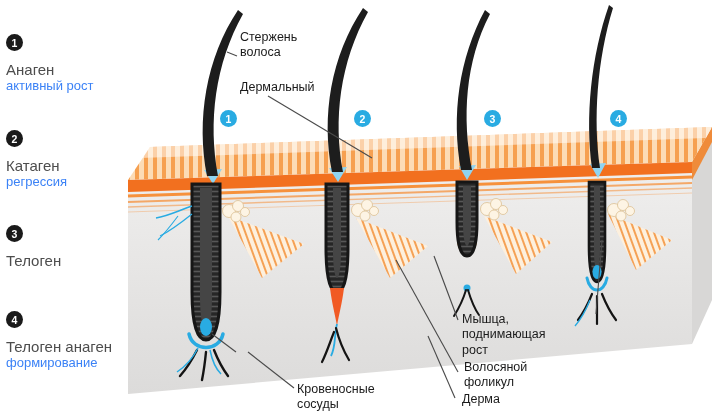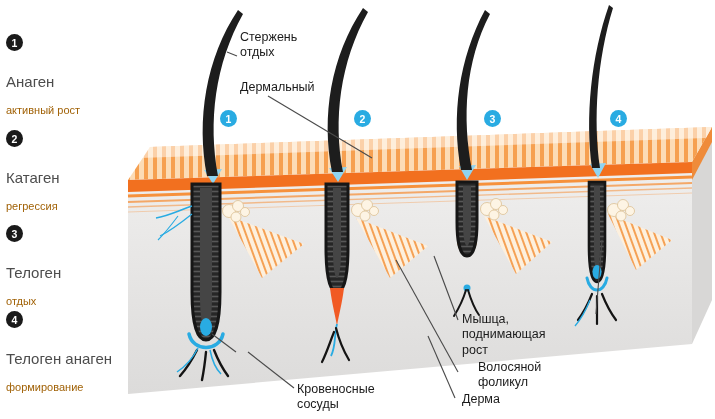--- a/index.html
+++ b/index.html
@@ -6,22 +6,22 @@
   .stage{
     position:relative;width:715px;height:419px;background:#fff;overflow:hidden;
     font-family:"Liberation Sans",sans-serif;
   }
   .art{position:absolute;left:0;top:0;}
   .legend-item{position:absolute;left:6px;width:125px;}
   .lg-num{
     width:17px;height:17px;border-radius:50%;background:#1a1a1a;color:#fff;
     font-size:10.5px;font-weight:bold;display:flex;align-items:center;justify-content:center;
   }
-  .lg-title{font-size:15px;color:#4d4d4d;margin-top:22px;}
-  .lg-sub{font-size:11px;color:#a16207;margin-top:14px;}
+  .lg-title{font-size:15px;color:#4d4d4d;margin-top:10px;}
+  .lg-sub{font-size:13px;color:#3b82f6;margin-top:0;}
   .badge{
     position:absolute;width:17px;height:17px;border-radius:50%;background:#29abe2;color:#fff;
     font-size:10.5px;font-weight:bold;display:flex;align-items:center;justify-content:center;
   }
   .dlabel{position:absolute;font-size:12.5px;line-height:1.22;color:#1a1a1a;}
 </style>
 </head>
 <body>
 
 <div class="stage">
@@ -171,28 +171,27 @@
     <div class="lg-sub">активный рост</div>
   </div>
   <div class="legend-item" style="top:130px">
     <div class="lg-num">2</div>
     <div class="lg-title">Катаген</div>
     <div class="lg-sub">регрессия</div>
   </div>
   <div class="legend-item" style="top:225px">
     <div class="lg-num">3</div>
     <div class="lg-title">Телоген</div>
-    <div class="lg-sub">отдых</div>
   </div>
   <div class="legend-item" style="top:311px">
     <div class="lg-num">4</div>
     <div class="lg-title">Телоген анаген</div>
     <div class="lg-sub">формирование</div>
   </div>
 
-  <div class="dlabel" style="left:240px;top:30px;width:80px">Стержень отдых</div>
+  <div class="dlabel" style="left:240px;top:30px;width:80px">Стержень волоса</div>
   <div class="dlabel" style="left:240px;top:80px;width:100px">Дермальный</div>
   <div class="dlabel" style="left:297px;top:382px;width:95px">Кровеносные сосуды</div>
   <div class="dlabel" style="left:462px;top:312px;width:95px">Мышца, поднимающая рост</div>
-  <div class="dlabel" style="left:478px;top:360px;width:80px">Волосяной фоликул</div>
+  <div class="dlabel" style="left:464px;top:360px;width:80px">Волосяной фоликул</div>
   <div class="dlabel" style="left:462px;top:392px;width:60px">Дерма</div>
 
 </div>
 
 </body></html>

